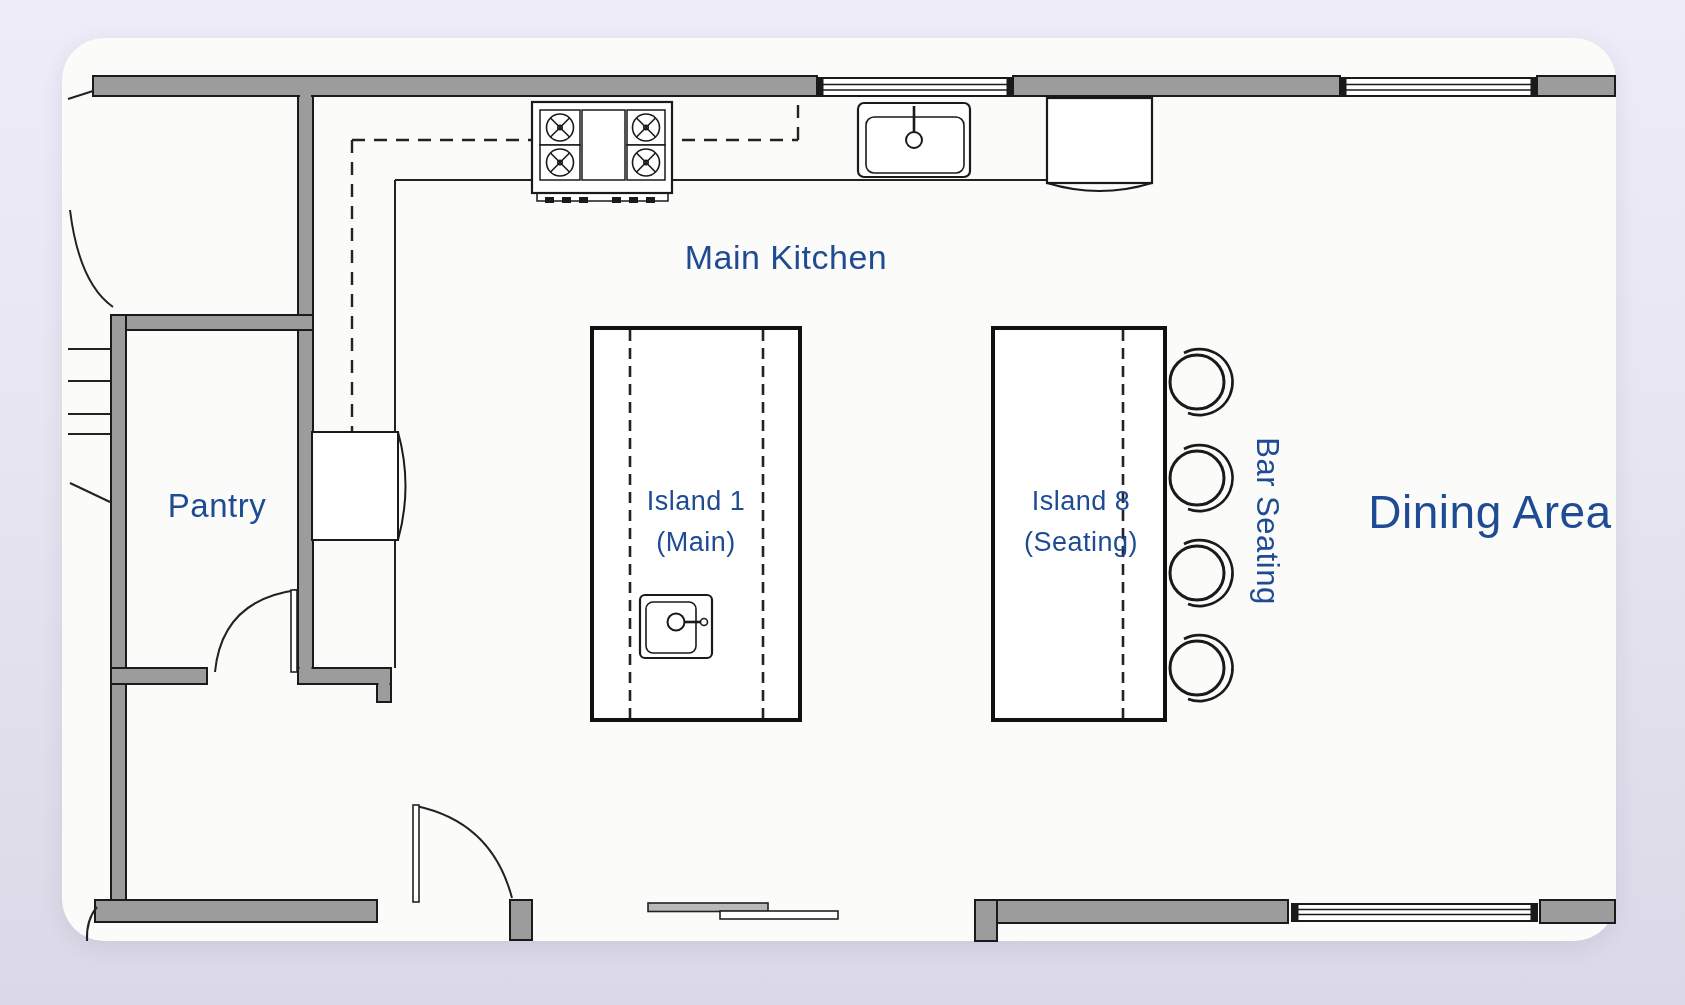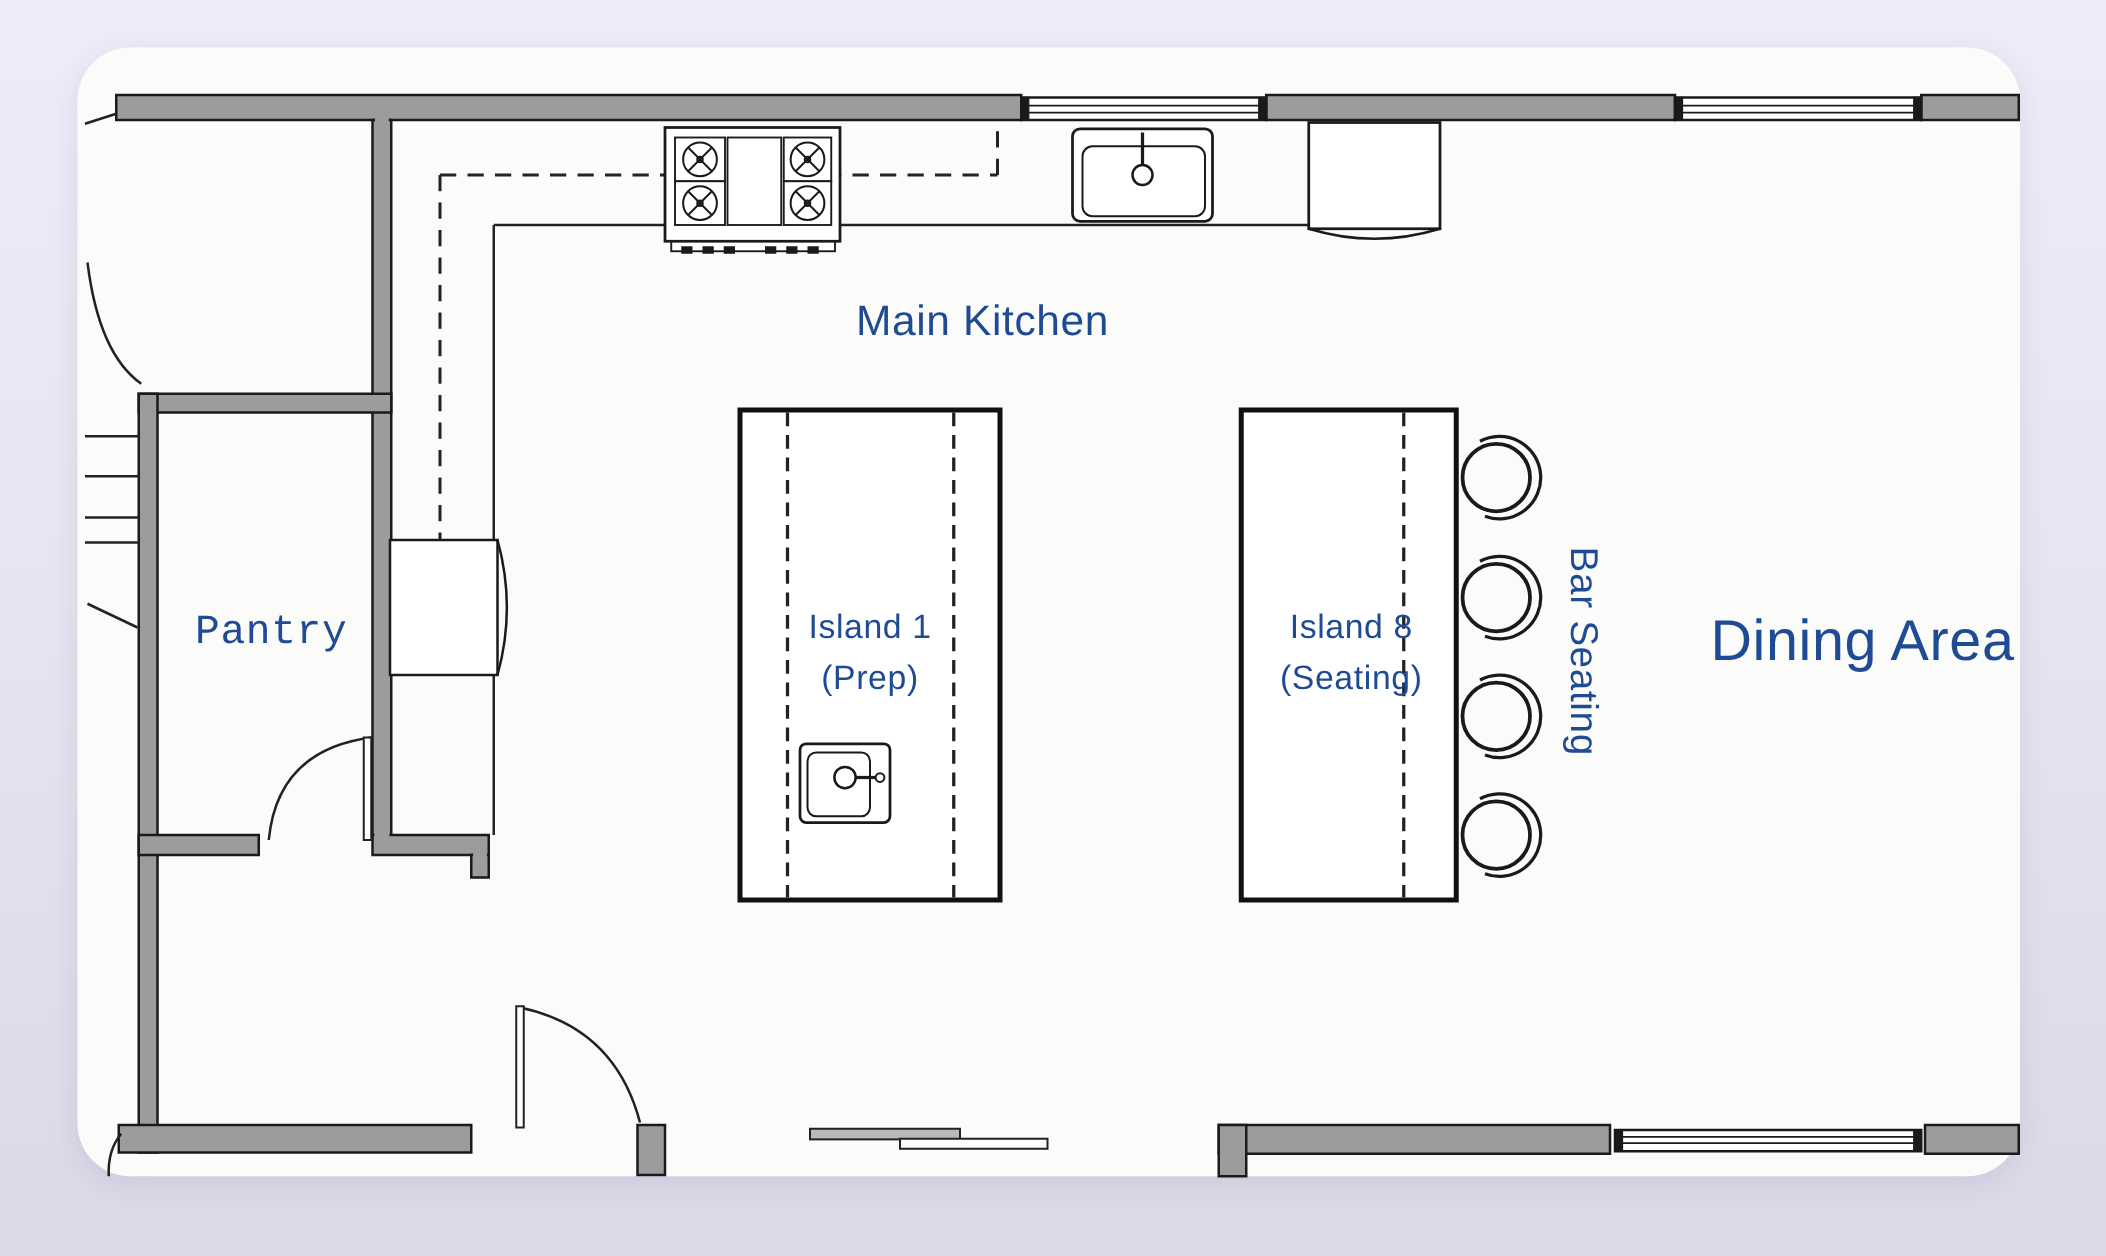--- a/index.html
+++ b/index.html
@@ -13,21 +13,21 @@
     position:absolute;left:62px;top:38px;width:1554px;height:903px;
     background:#fbfbfa;border-radius:42px;
     box-shadow:0 6px 22px rgba(60,55,100,0.10);
   }
   svg.blueprint{position:absolute;left:0;top:0;width:1685px;height:1005px;}
   .room-label{
     position:absolute;color:#1e4b93;font-weight:500;text-align:center;
     letter-spacing:0.5px;white-space:pre-line;user-select:none;
   }
   .lbl-main{left:636px;top:238px;width:300px;font-size:34px;}
-  .lbl-pantry{left:117px;top:487px;width:200px;font-size:33px;font-family:Liberation Mono, monospace;}
+  .lbl-pantry{left:117px;top:487px;width:200px;font-size:33px;}
   .lbl-island{width:200px;font-size:27px;line-height:41px;}
   .lbl-island1{left:596px;top:481px;}
   .lbl-island2{left:981px;top:481px;}
   .lbl-bar{
     left:1267px;top:521px;width:230px;font-size:31px;
     transform:translate(-50%,-50%) rotate(90deg);transform-origin:center;
   }
   .lbl-dining{left:1360px;top:485px;width:260px;font-size:46px;}
 </style>
 </head>
@@ -216,17 +216,17 @@
       </g>
       <g>
         <path d="M 1184 639 A 33 33 0 1 1 1188 699" stroke-width="2.6"></path>
         <circle cx="1197" cy="668" r="27" stroke-width="3"></circle>
       </g>
     </g>
   </svg>
 
   <div class="room-label lbl-main">Main Kitchen</div>
   <div class="room-label lbl-pantry">Pantry</div>
-  <div class="room-label lbl-island lbl-island1"><span>Island 1</span><br><span>(Prep)</span></div>
+  <div class="room-label lbl-island lbl-island1"><span>Island 1</span><br><span>(Main)</span></div>
   <div class="room-label lbl-island lbl-island2"><span>Island 8</span><br><span>(Seating)</span></div>
   <div class="room-label lbl-bar">Bar Seating</div>
   <div class="room-label lbl-dining">Dining Area</div>
 </div>
 
 </body></html>

